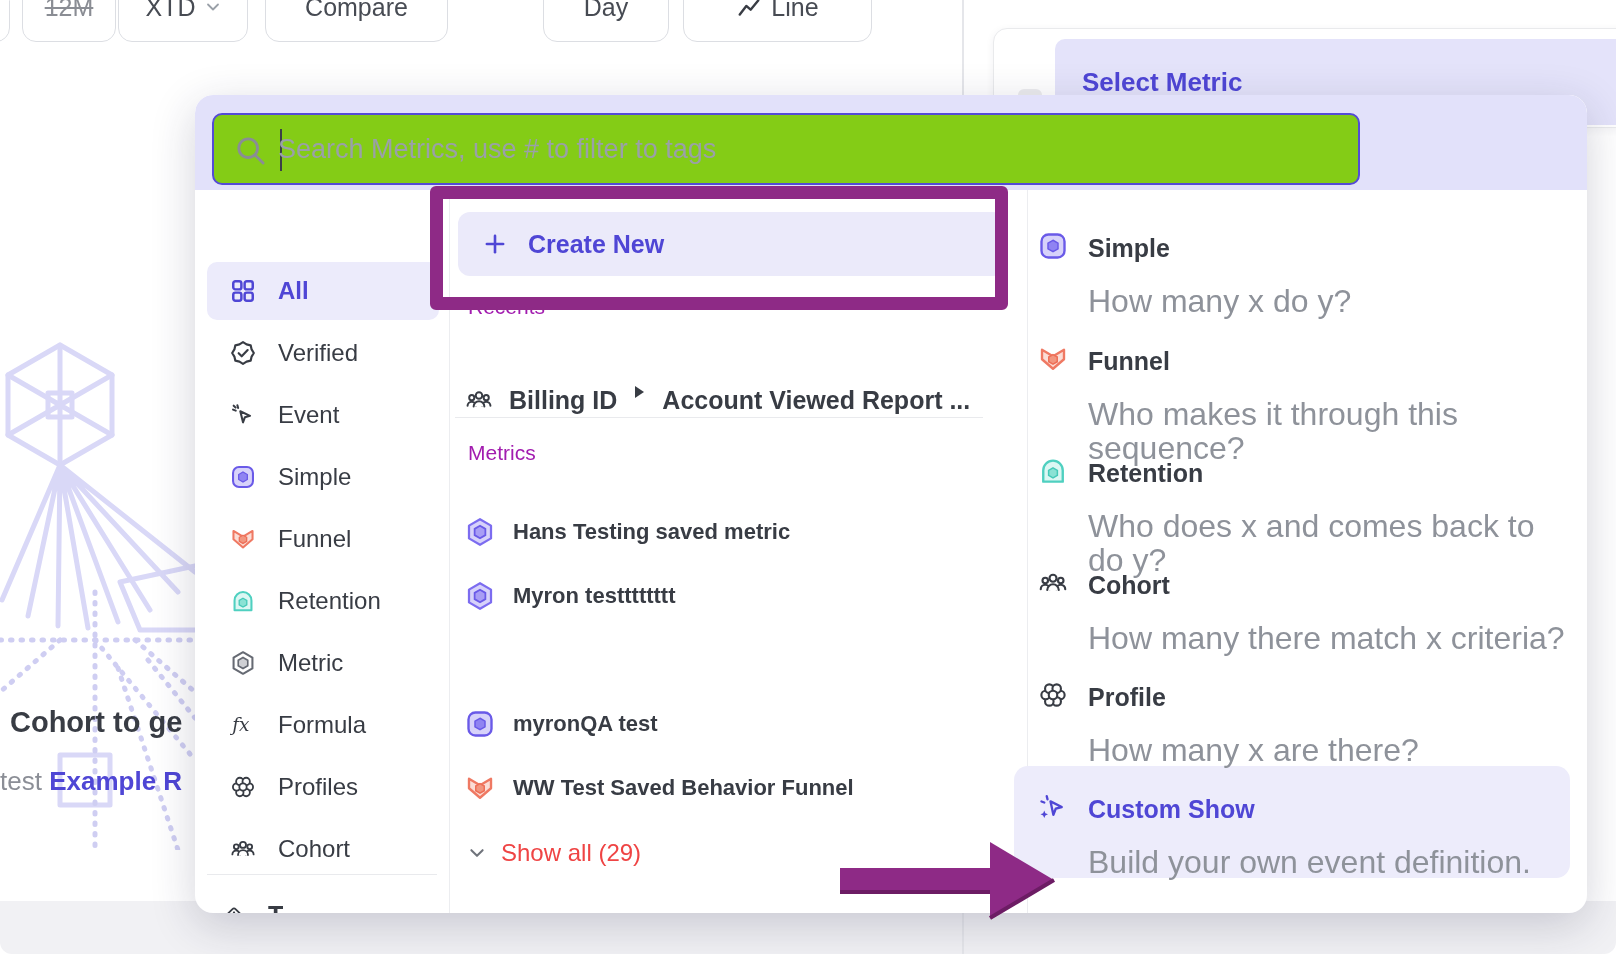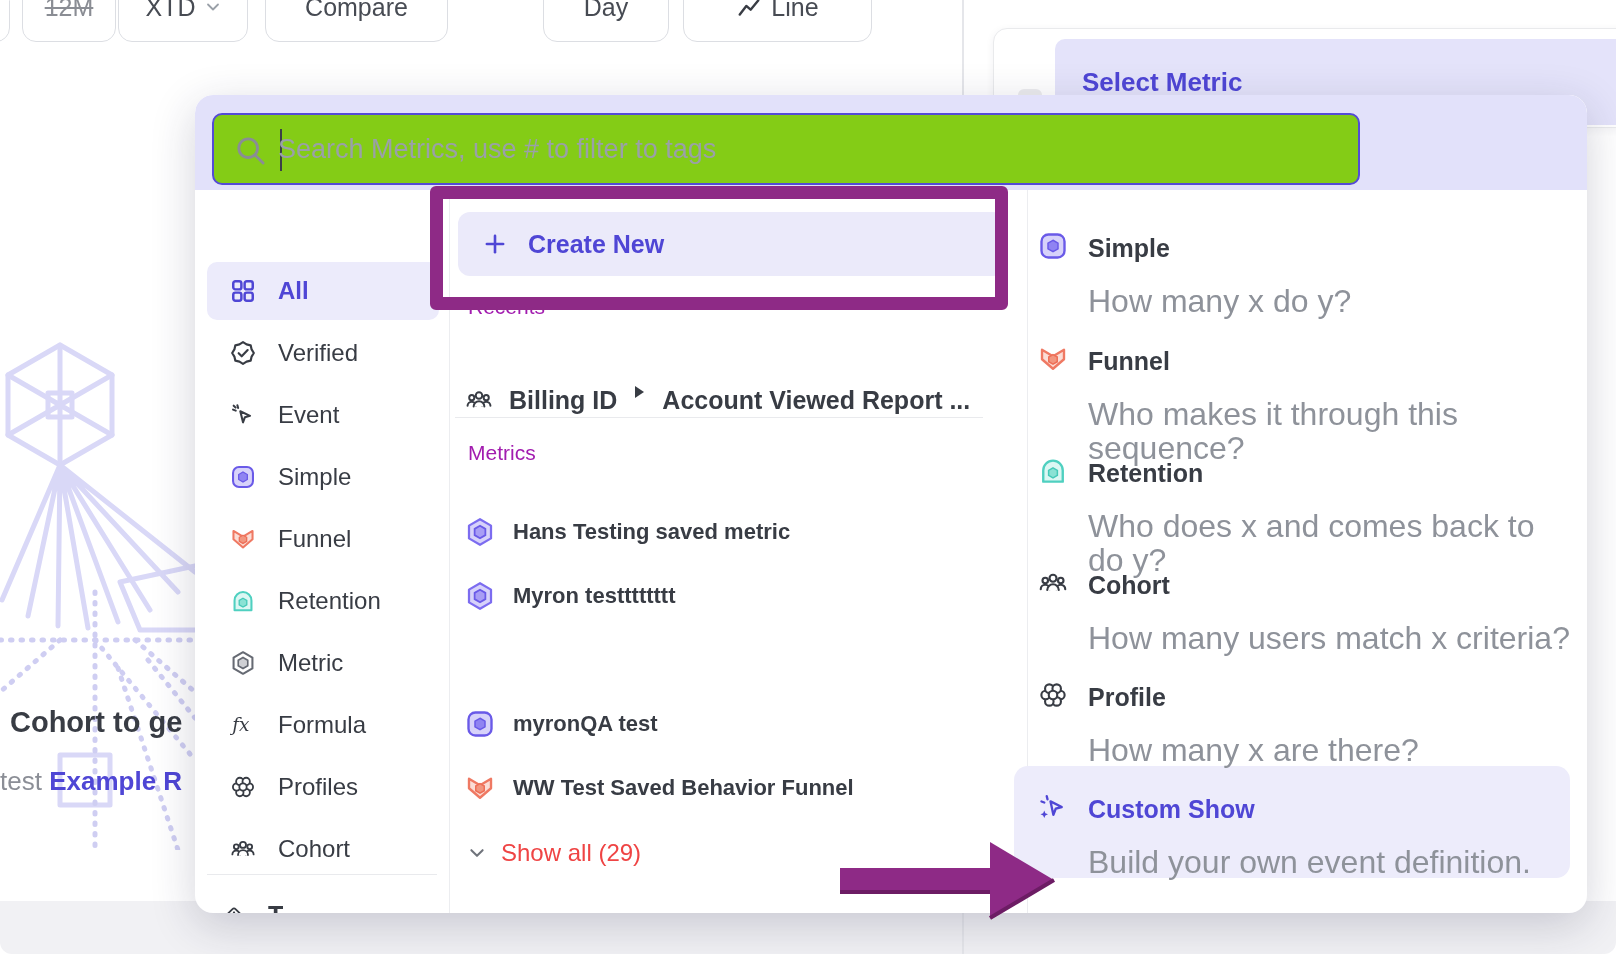--- a/index.html
+++ b/index.html
@@ -374,21 +374,21 @@
         <g fill="#fff" stroke="#383c44" stroke-width="1.7" stroke-linecap="round">
           <circle cx="5.8" cy="10" r="2.2"></circle>
             <circle cx="18.2" cy="10" r="2.2"></circle>
           <path d="M2.2 17 a3.6 3.6 0 0 1 7.2 0"></path>
             <path d="M14.6 17 a3.6 3.6 0 0 1 7.2 0"></path>
           <circle cx="12" cy="8.2" r="2.8"></circle>
             <path d="M7.4 17.6 a4.6 4.6 0 0 1 9.2 0"></path>
         </g>
       </svg>
       <div class="type-title">Cohort</div>
-      <div class="type-desc">How many users match x criteria?</div>
+      <div class="type-desc">How many there match x criteria?</div>
     </div>
     <div class="type-row trow4">
       <svg class="ticon" width="30" height="30" viewBox="0 0 24 24">
         <g fill="#fff" stroke="#383c44" stroke-width="1.7">
           <circle cx="17.9" cy="12" r="3.4"></circle>
             <circle cx="14.95" cy="17.1" r="3.4"></circle>
             <circle cx="9.05" cy="17.1" r="3.4"></circle>
           <circle cx="6.1" cy="12" r="3.4"></circle>
             <circle cx="9.05" cy="6.9" r="3.4"></circle>
             <circle cx="14.95" cy="6.9" r="3.4"></circle>

